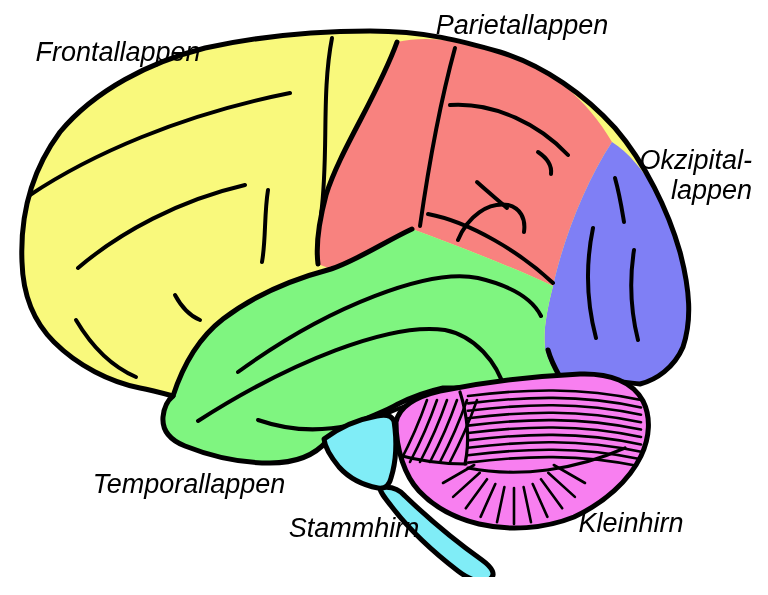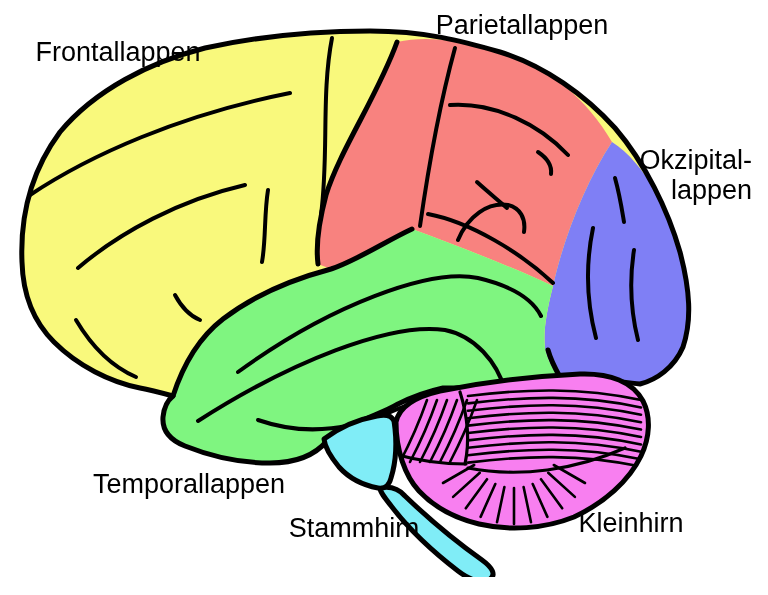--- a/index.html
+++ b/index.html
@@ -1,16 +1,16 @@
 <!DOCTYPE html>
 <html><head>
 <meta charset="utf-8">
 <style>
   html,body{margin:0;padding:0;background:#ffffff;}
-  .stage{position:relative;width:768px;height:577px;background:#ffffff;overflow:hidden;}
+  .stage{position:relative;width:768px;height:577px;background:#ffffff;overflow:hidden;font-style:italic;}
   svg{display:block;}
   .lbl{font-family:"Liberation Sans",sans-serif;font-size:27px;fill:#000000;}
   .region{stroke:none;}
   .sulci{fill:none;stroke:#000000;stroke-width:4;stroke-linecap:round;stroke-linejoin:round;}
   .bndry{fill:none;stroke:#000000;stroke-width:5;stroke-linecap:round;stroke-linejoin:round;}
   .outline{fill:none;stroke:#000000;stroke-width:5;stroke-linejoin:round;}
   .blob{stroke:#000000;stroke-width:5;stroke-linejoin:round;}
   .striae{fill:none;stroke:#000000;stroke-width:2.6;stroke-linecap:round;}
   .striae-strong{fill:none;stroke:#000000;stroke-width:3.2;stroke-linecap:round;}
 </style>

